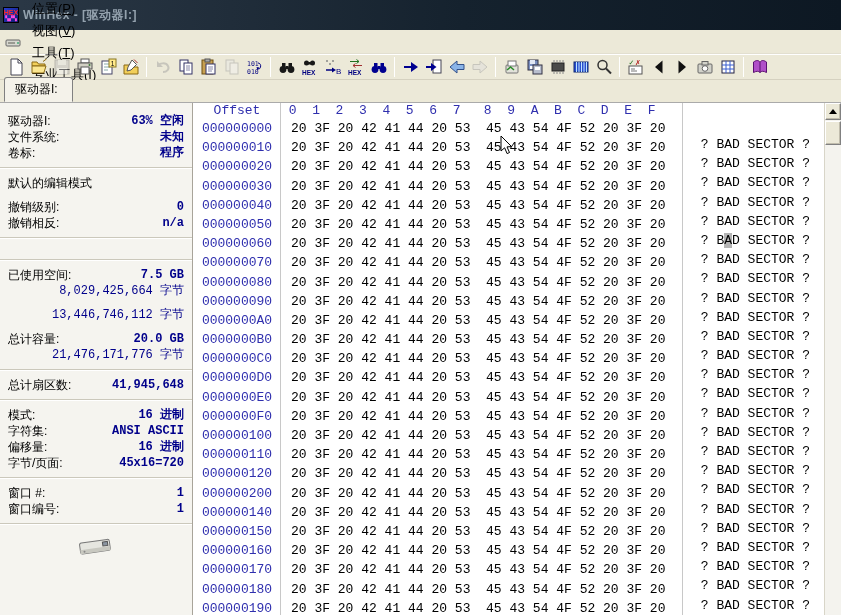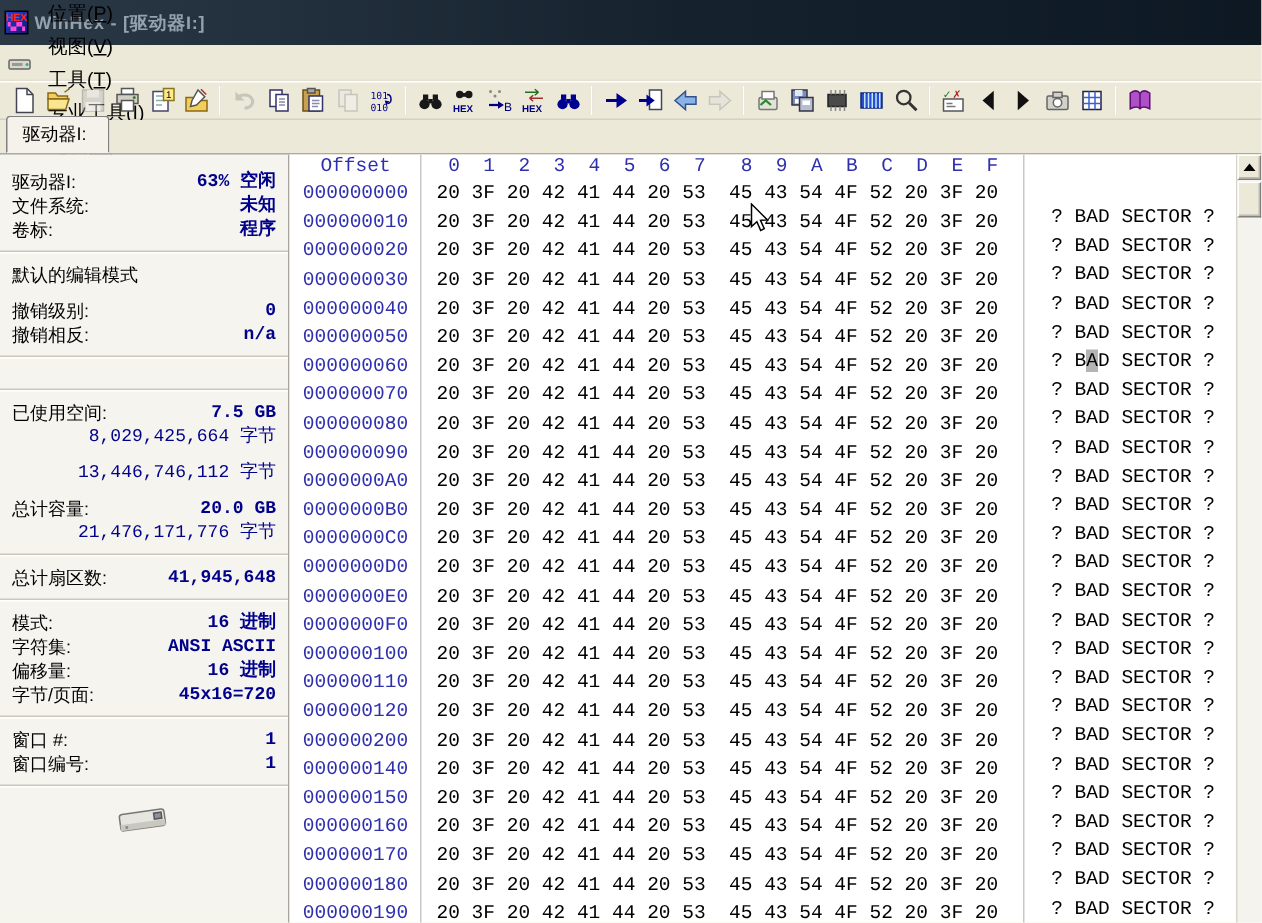--- a/index.html
+++ b/index.html
@@ -54,21 +54,21 @@
 
   
   .hex-view { flex:1; background:#fff; position:relative; overflow:hidden;
     font-family:"Liberation Mono","DejaVu Sans Mono",monospace; font-size:13px; color:#000; }
   .vsep1 { position:absolute; left:87px; top:0; bottom:0; width:1px; background:#c8c8c8; }
   .vsep2 { position:absolute; left:489px; top:0; bottom:0; width:1px; background:#c8c8c8; }
   .hx-header { display:flex; height:16px; line-height:16px; color:#2f2fae; position:relative; }
   .hx-row { display:flex; height:19.2px; line-height:19.2px; position:relative; }
   .hx-offset { width:88px; text-align:center; color:#2f2fae; }
   .hx-bytes { margin-left:10px; white-space:pre; }
-  .hx-cols { margin-left:10px; white-space:pre; }
+  .hx-cols { white-space:pre; }
   .hx-ascii { position:absolute; left:500px; top:16px; white-space:pre; }
   .hx-ascii .cur { background:#b4b4b4; }
 
   
   .scrollbar { position:absolute; right:0; top:0; bottom:0; width:17px; background:#f4f3ee; border-left:1px solid #d8d5c8; }
   .sb-btn { height:17px; background:#ece9d8; border:1px solid #fff; border-right-color:#808080; border-bottom-color:#808080;
     box-shadow:inset -1px -1px 0 #c0bcac; display:flex; align-items:center; justify-content:center; }
   .sb-arrow { width:0; height:0; border-left:4px solid transparent; border-right:4px solid transparent; border-bottom:5px solid #000; }
   .sb-thumb { height:24px; margin-top:1px; background:#ece9d8; border:1px solid #fff; border-right-color:#808080; border-bottom-color:#808080;
     box-shadow:inset -1px -1px 0 #c0bcac; }

